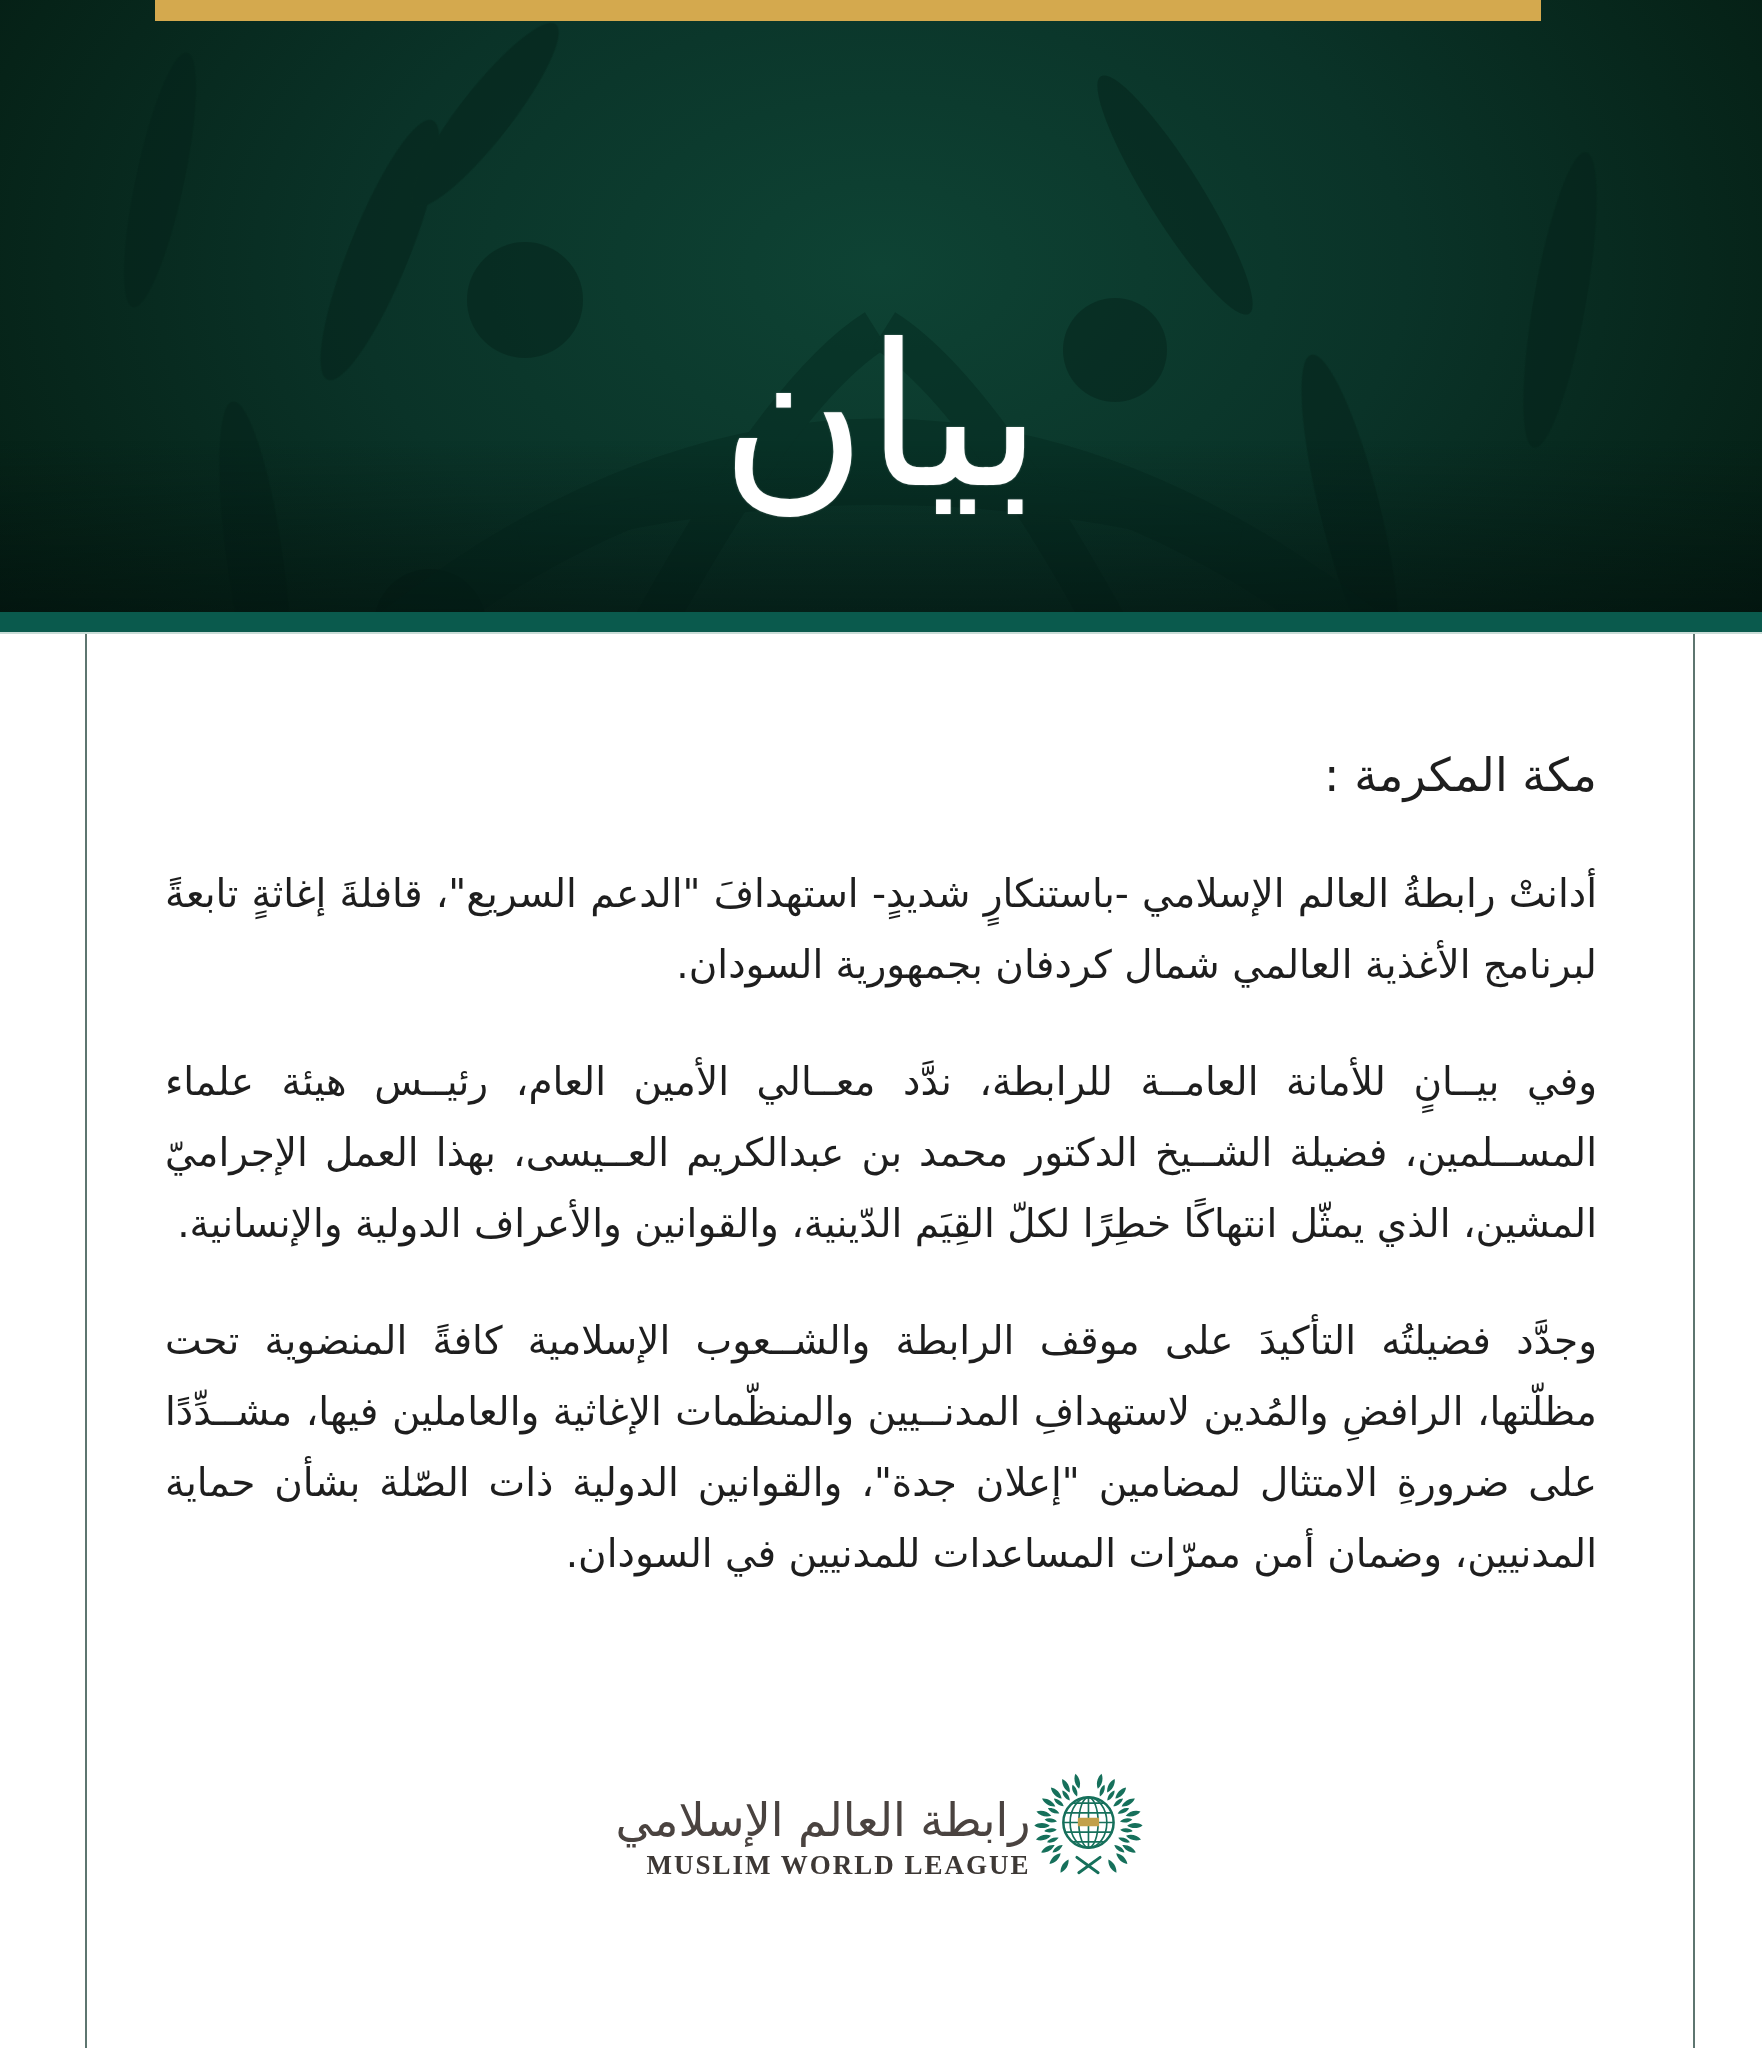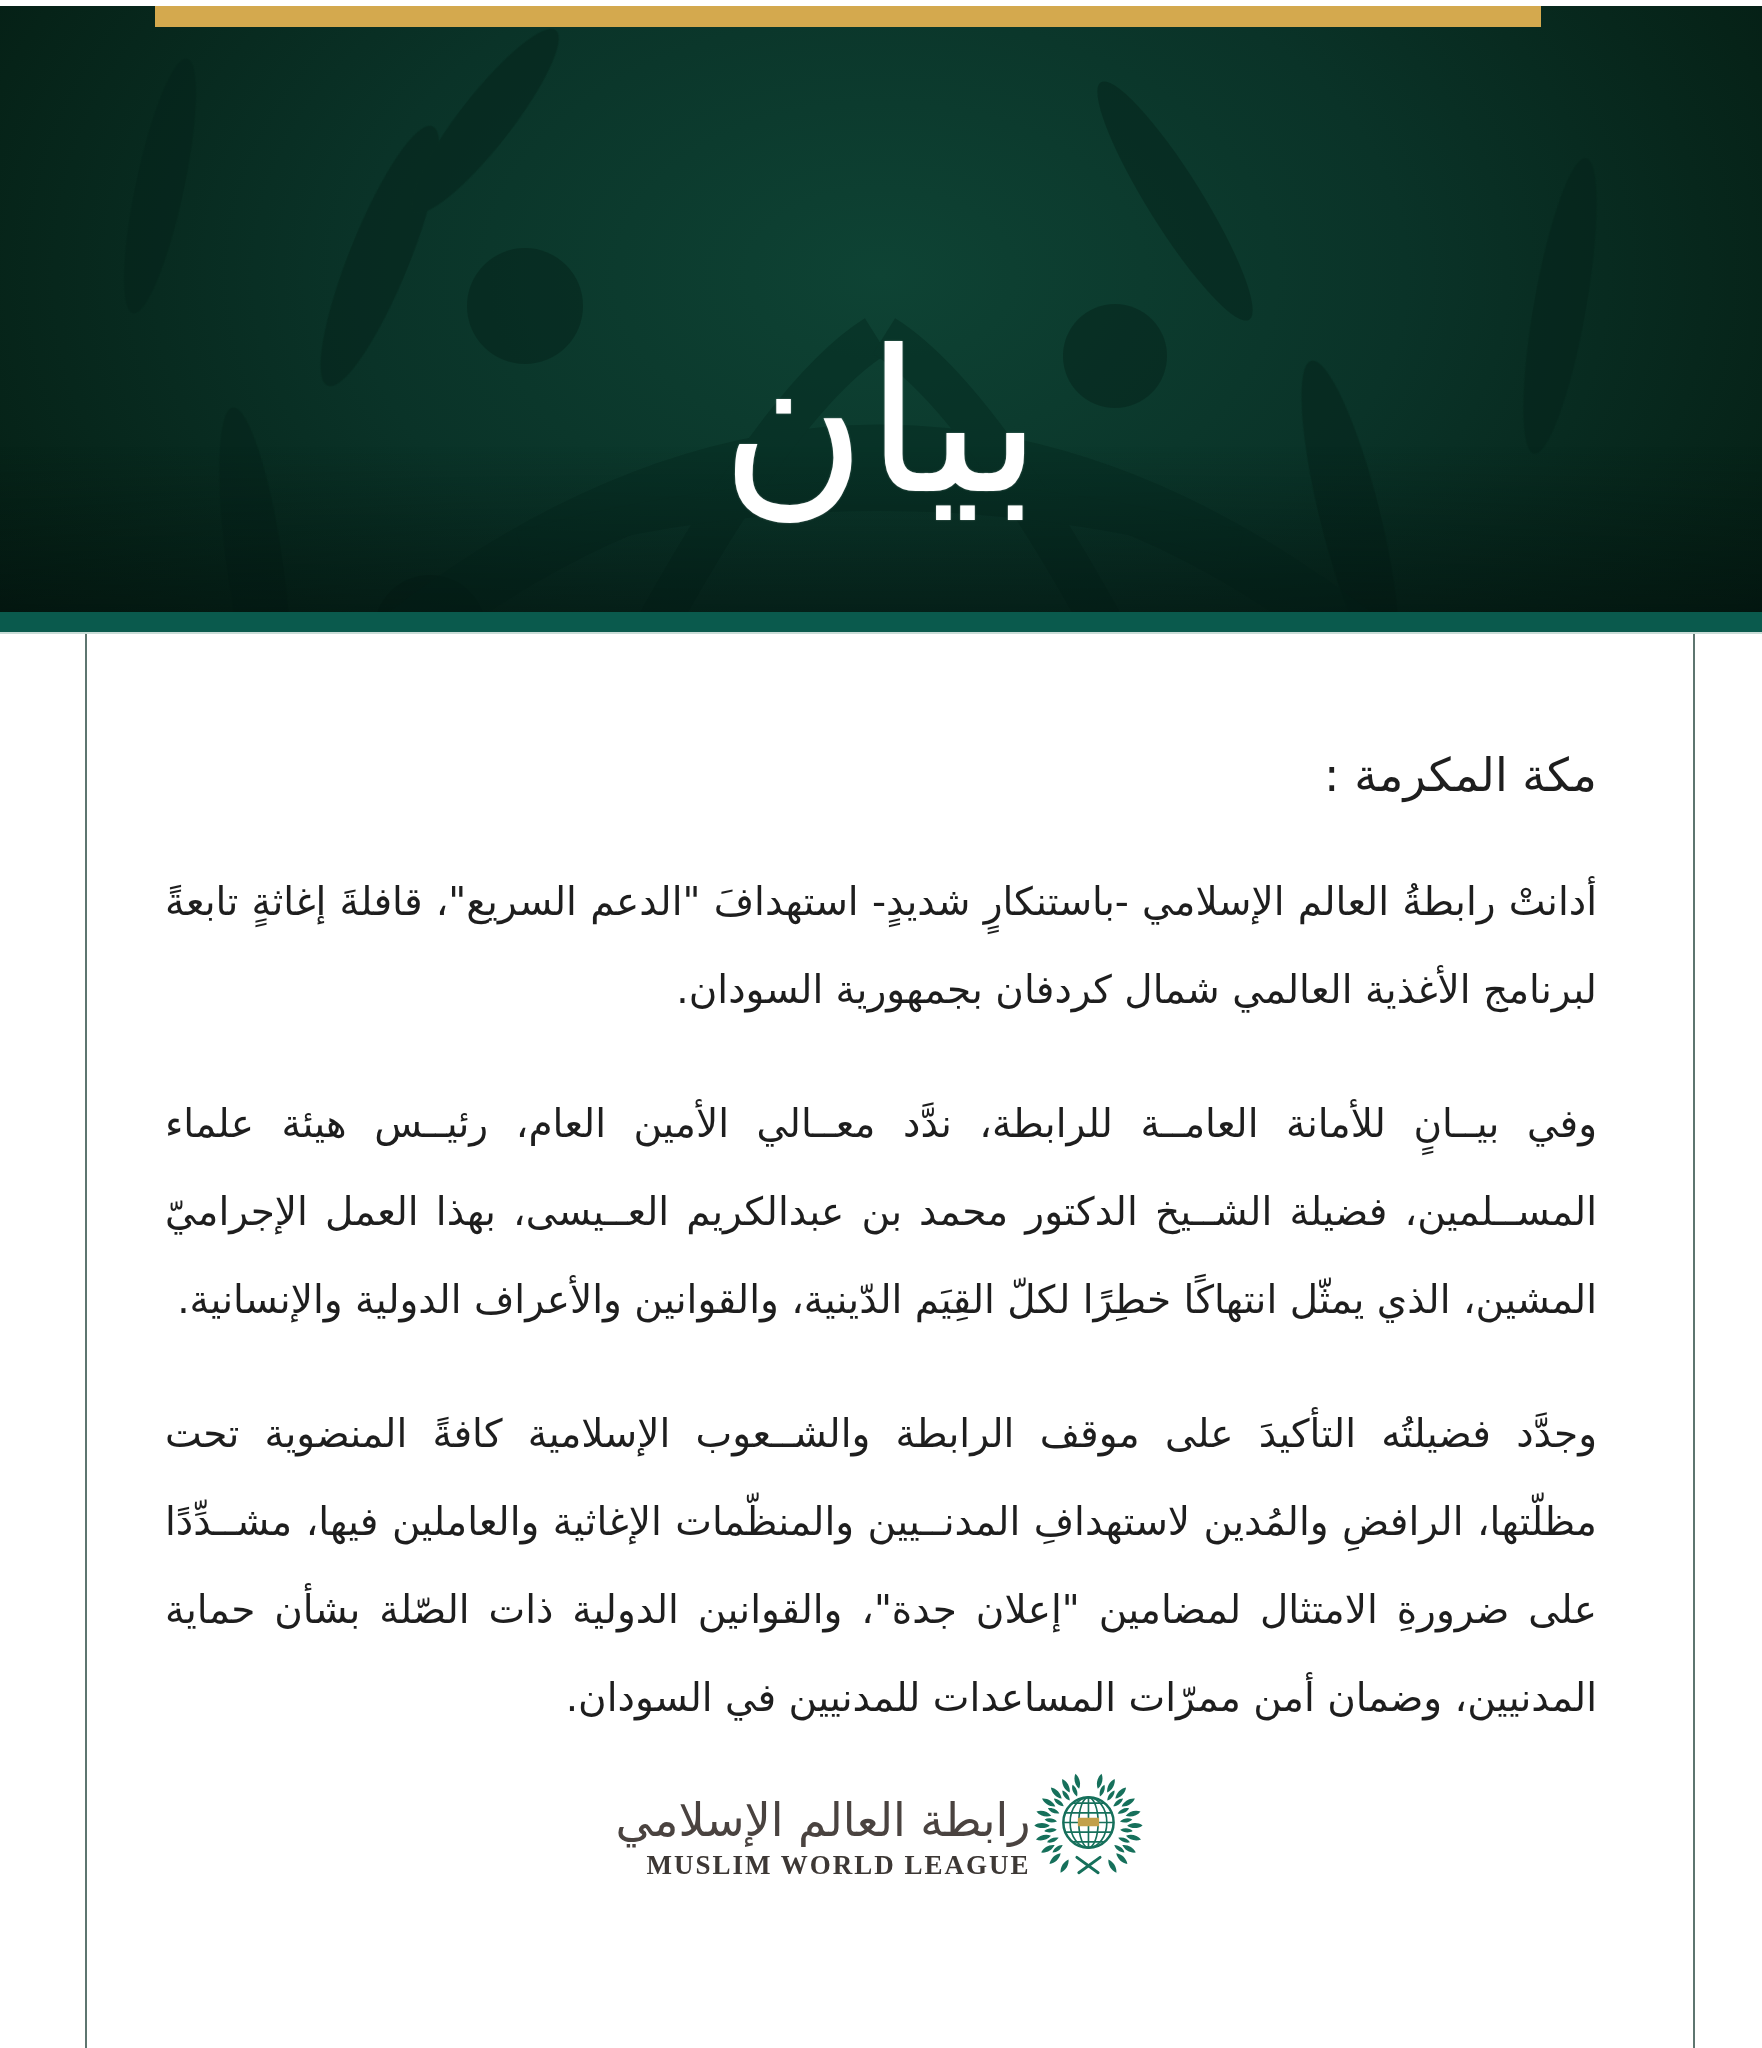--- a/index.html
+++ b/index.html
@@ -8,21 +8,21 @@
     width:1762px;
     height:2048px;
     background:#ffffff;
     overflow:hidden;
     font-family:"DejaVu Sans",sans-serif;
   }
 
   
   .header-banner{
     position:absolute;
-    top:6px;left:0;
+    top:0;left:0;
     width:1762px;height:612px;
     background:
       radial-gradient(ellipse 1250px 820px at 50% 44%,
         #0e4334 0%, #0a3328 42%, #062318 74%, #03130e 100%);
     overflow:hidden;
   }
   .header-decor{position:absolute;top:0;left:0;width:1762px;height:612px;}
   .gold-bar{
     position:absolute;
     top:0;left:155px;
@@ -71,21 +71,21 @@
     font-family:"DejaVu Sans",sans-serif;
     font-weight:400;
   }
   .dateline{
     font-size:46px;
     line-height:1.35;
     margin:0 0 52px 0;
   }
   .statement-body p{
     font-size:39px;
-    line-height:88px;
+    line-height:71px;
     margin:0 0 46px 0;
     text-align:justify;
   }
 
   
   .mwl-logo{
     position:absolute;
     top:1772px;
     left:50%;
     transform:translateX(-50%);

